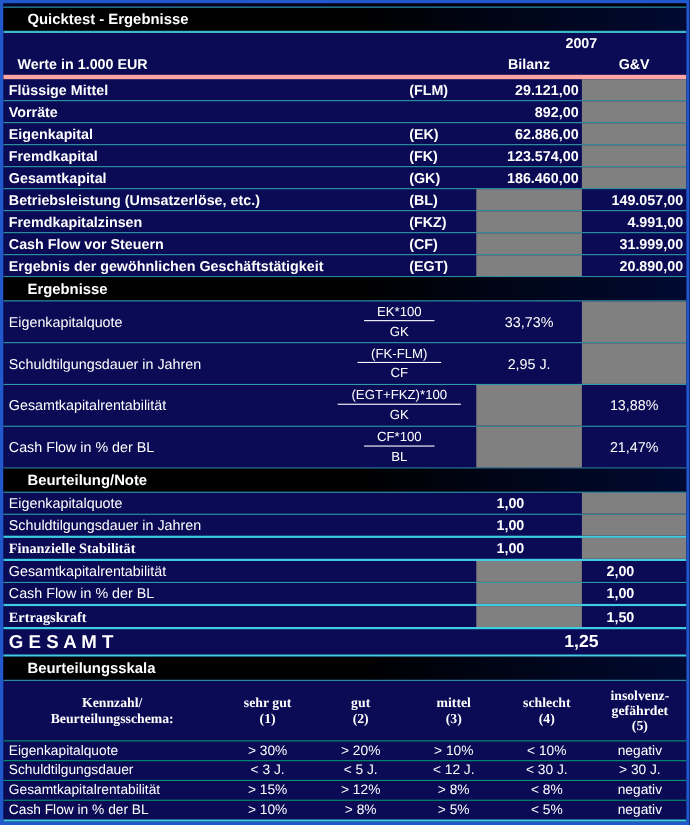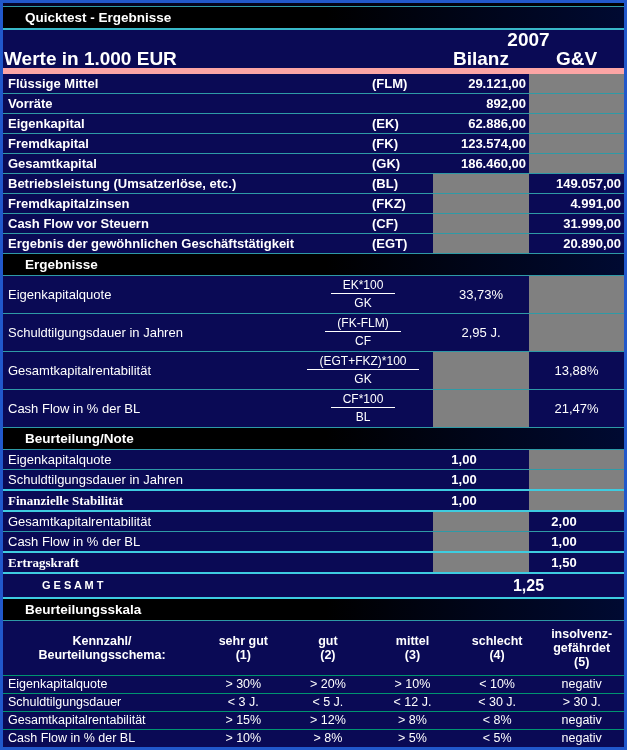--- a/index.html
+++ b/index.html
@@ -9,25 +9,25 @@
     font-family:"Liberation Sans",sans-serif;color:#ffffff;
   }
   .topstrip{height:3px;background:linear-gradient(90deg,#05052a,#000000);}
   .band{
     background:linear-gradient(90deg,#000000 0%,#000000 52%,#000a32 100%);
     border-bottom:1px solid #2e9aa6;height:21px;line-height:21px;
     font-weight:bold;font-size:13.5px;padding-left:22px;
   }
   .titleband{border-top:1px solid #2e9aa6;border-bottom:2px solid #38b8c8;}
   
-  .headband{border-bottom:6px solid #fca5a5;font-weight:bold;font-size:19px;}
+  .headband{border-bottom:4px solid #fca5a5;font-weight:bold;font-size:13px;}
   .yearrow{height:19px;line-height:19px;display:grid;grid-template-columns:430px 191px;}
   .yearrow .yr{text-align:center;}
   .colsrow{height:19px;line-height:19px;display:grid;grid-template-columns:355px 75px 96px 95px;}
-  .unit{padding-left:1px;}
+  .unit{padding-left:13px;}
   .cctr{text-align:center;}
   
   .r{display:grid;grid-template-columns:355px 75px 96px 95px;height:19px;line-height:19px;
      border-bottom:1px solid #2e9aa6;font-size:13px;font-weight:bold;}
   .lbl{padding-left:5px;white-space:nowrap;overflow:hidden;}
   .code{padding-left:14px;white-space:nowrap;}
   .vr{text-align:right;padding-right:3px;white-space:nowrap;}
   .gray{background:#808080;height:100%;}
   
   .rr{display:grid;grid-template-columns:290px 140px 96px 95px;height:37px;
@@ -40,26 +40,26 @@
   
   .nr{display:grid;grid-template-columns:430px 96px 95px;height:19px;line-height:19px;
       border-bottom:1px solid #2e9aa6;font-size:13px;}
   .bs{border-bottom:2px solid #3ecce0;}
   .nval{text-align:center;font-weight:bold;padding-right:34px;}
   .gvval{text-align:center;font-weight:bold;padding-right:25px;}
   .boldlbl{font-weight:bold;font-family:Liberation Serif, serif;}
   
   .total{display:grid;grid-template-columns:430px 191px;height:23px;line-height:23px;
          border-bottom:2px solid #3ecce0;}
-  .total .tlbl{padding-left:5px;font-weight:bold;font-size:11px;margin-left:34px;}
+  .total .tlbl{padding-left:5px;font-weight:bold;font-size:17px;}
   .total .tval{text-align:center;font-weight:bold;font-size:16px;}
   
   .shead{display:grid;grid-template-columns:198px repeat(5,1fr);min-height:55px;
          border-bottom:1px solid #009470;font-weight:bold;font-size:12.5px;
-         align-items:center;text-align:center;line-height:14px;padding:2px 0;box-sizing:border-box;}
+         align-items:center;text-align:center;line-height:14px;padding:2px 0;box-sizing:border-box;font-family:Liberation Serif, serif;}
   .shead .hc{white-space:pre-line;}
   .sr{display:grid;grid-template-columns:198px repeat(5,1fr);height:17px;line-height:17px;
       border-bottom:1px solid #009470;font-size:12.5px;text-align:center;}
   .sr .slbl{text-align:left;padding-left:5px;white-space:nowrap;overflow:hidden;}
   .sr.last{border-bottom:2px solid #3ecce0;}
 </style>
 </head>
 <body>
 
 <div class="sheet">

